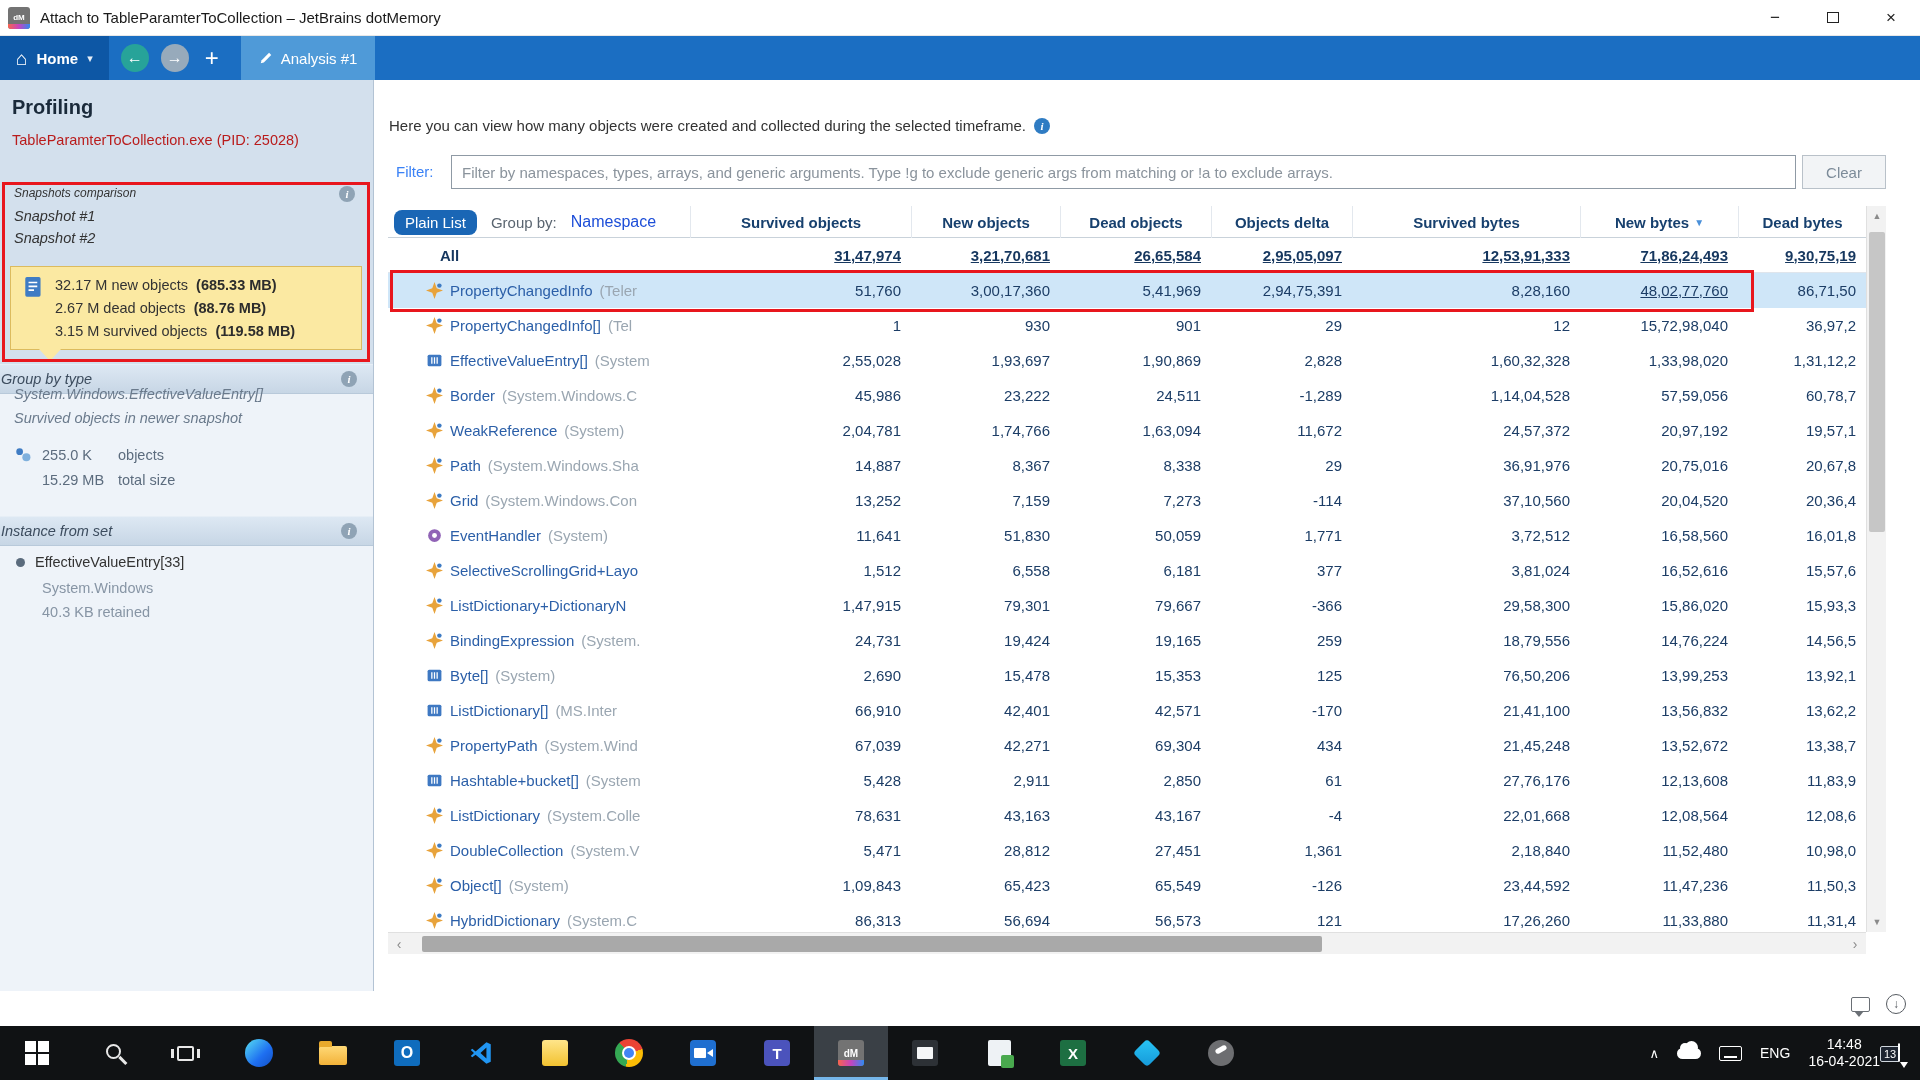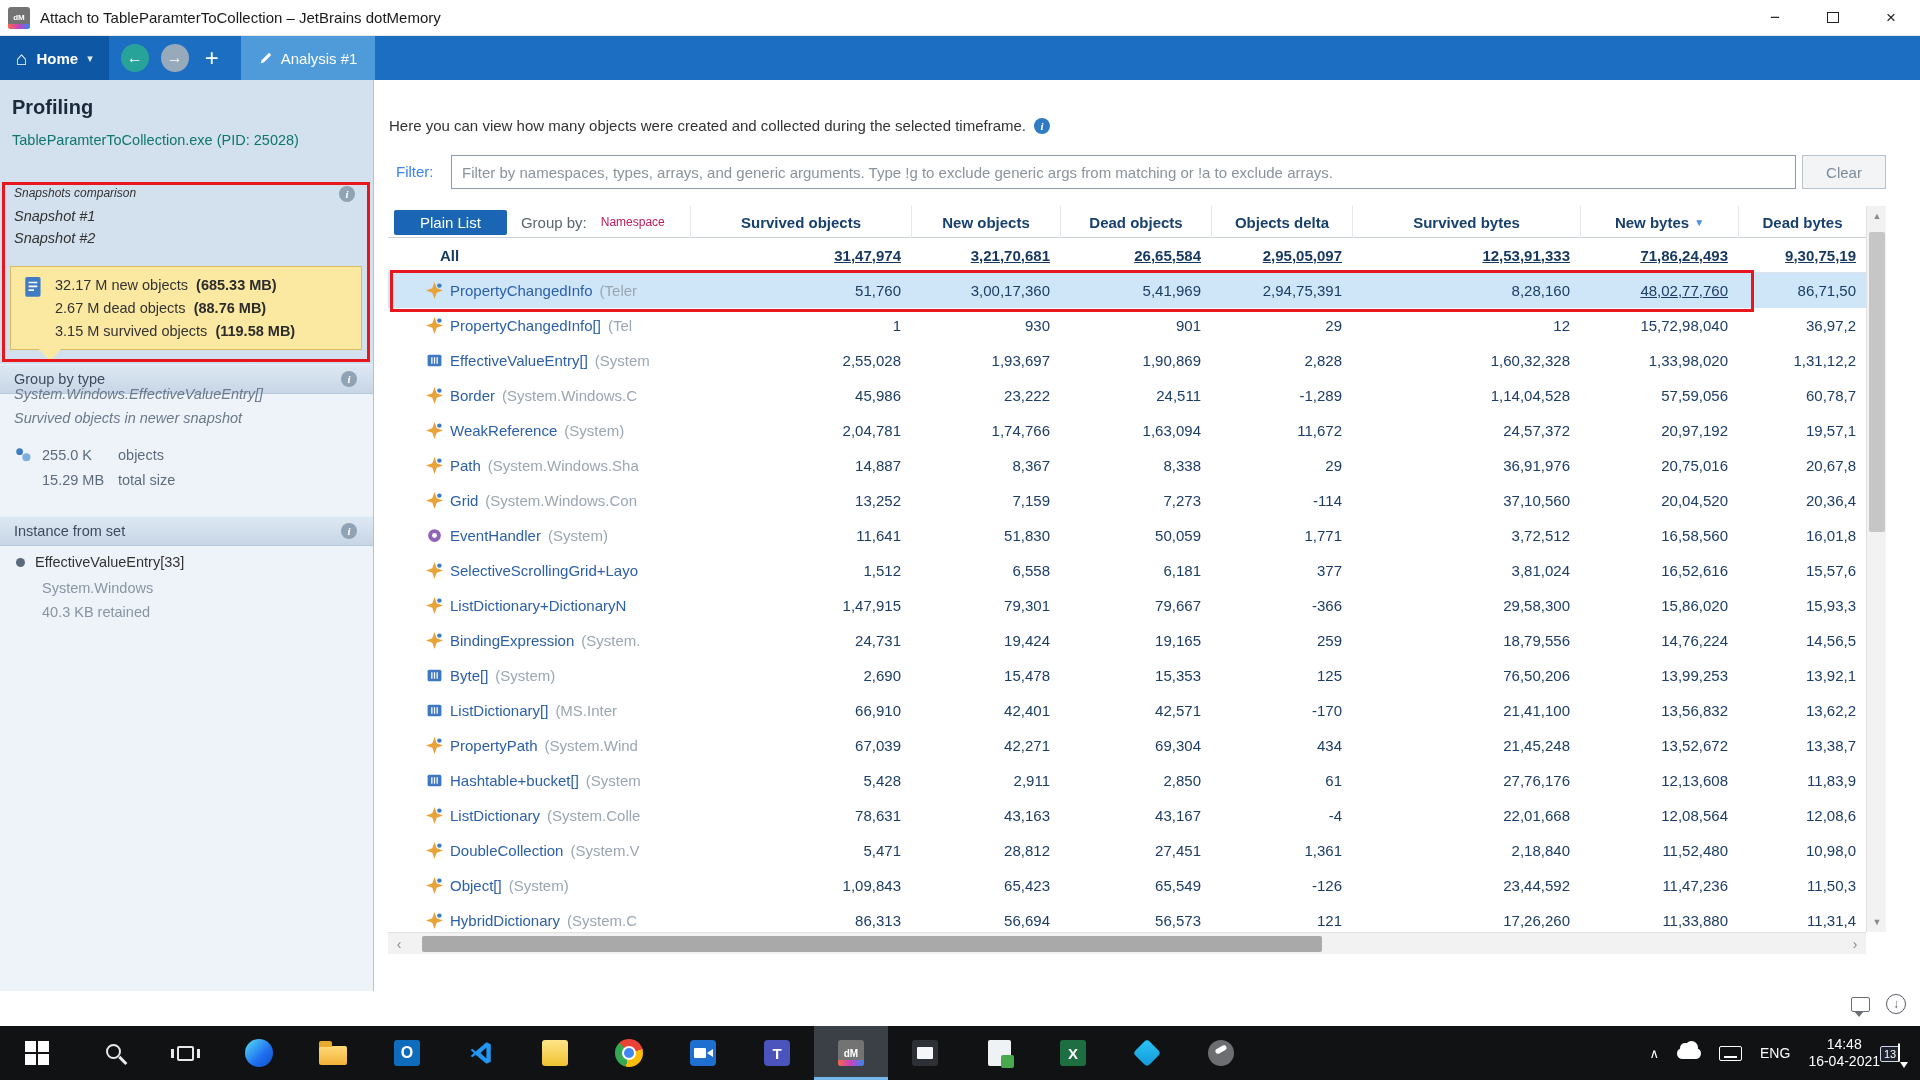--- a/index.html
+++ b/index.html
@@ -28,24 +28,24 @@
 .nav-circle{width:28px;height:28px;border-radius:50%;display:flex;align-items:center;justify-content:center;color:#fff;font-size:16px;cursor:pointer}
 .nav-back{background:#27a399;margin-left:12px}
 .nav-fwd{background:#97aabb;margin-left:12px}
 .nav-plus{color:#fff;font-size:24px;margin-left:16px;cursor:pointer;line-height:1}
 .analysis-tab{height:44px;margin-left:22px;background:#4f9ad8;display:flex;align-items:center;gap:8px;padding:0 18px;color:#fff;font-size:15px;cursor:pointer}
 
 
 .sidebar{position:absolute;top:80px;left:0;width:374px;height:911px;background:#eef3f9;border-right:1px solid #b3c3d4}
 .sb-top{position:absolute;top:0;left:0;right:0;height:284px;background:#d3e0ed}
 .sb-band{position:absolute;left:0;right:0;height:30px;background:linear-gradient(#dde8f3,#c7d6e5);border-top:1px solid #e6eef6;border-bottom:1px solid #b8c9da;display:flex;align-items:center}
-.sb-band .lbl{margin-left:14px;font-size:14.5px;color:#3c4c5e}
+.sb-band .lbl{margin-left:1px;font-style:italic;font-size:14.5px;color:#3c4c5e}
 .sb-band .info{position:absolute;right:16px}
 .sb-title{position:absolute;top:16px;left:12px;font-size:20px;font-weight:700;color:#1a2a3a}
-.sb-pid{position:absolute;top:52px;left:12px;font-size:14.5px;color:#0f766e}
+.sb-pid{position:absolute;top:52px;left:12px;font-size:14.5px;color:#b91c1c}
 .snap-hdr{position:absolute;top:106px;left:14px;font-style:italic;font-size:12px;color:#333}
 .snap-info{position:absolute;top:106px;right:18px}
 .snap-item{position:absolute;left:14px;font-style:italic;font-size:14.5px;color:#333;cursor:pointer}
 .yellow-box{position:absolute;top:186px;left:10px;width:352px;height:84px;background:#fbe9a2;border:1px solid #dcbb5e;padding:7px 8px 6px 44px}
 .yellow-box::after{content:"";position:absolute;left:28px;bottom:-12px;border-left:11px solid transparent;border-right:11px solid transparent;border-top:12px solid #fbe9a2}
 .ybline{font-size:14.5px;color:#333;line-height:23px;white-space:nowrap}
 .ybline b{font-weight:700;color:#2c2c2c}
 .yb-icon{position:absolute;left:12px;top:9px}
 .red-box{position:absolute;border:3px solid #e8161d;pointer-events:none;z-index:40}
 .red-box.sb{top:102px;left:2px;width:368px;height:180px}
@@ -65,23 +65,23 @@
 .filter-input{position:absolute;top:155px;left:451px;width:1345px;height:34px;border:1px solid #8f9aa5;background:#fff;font-family:"Liberation Sans",sans-serif;font-size:15px;padding:0 10px;color:#333}
 .filter-input::placeholder{color:#8a939c}
 .clear-btn{position:absolute;top:155px;left:1802px;width:84px;height:34px;background:#f2f4f6;border:1px solid #b9c1c9;font-size:15px;color:#7c8b99;display:flex;align-items:center;justify-content:center;cursor:pointer}
 
 
 .tablewrap{position:absolute;left:388px;top:206px;width:1478px;height:726px;overflow:hidden;background:#fff}
 .thead,.tr{display:grid;grid-template-columns:302px 221px 149px 151px 141px 228px 158px 128px}
 .thead{height:32px;border-bottom:1px solid #c9d2da;align-items:center}
 .th{display:flex;align-items:center;justify-content:center;gap:5px;height:32px;border-left:1px solid #e3e8ee;color:#17406e;font-weight:700;font-size:15px;cursor:pointer;white-space:nowrap;overflow:hidden}
 .th-first{display:flex;align-items:center;gap:14px;padding-left:6px;height:32px}
-.pl-tab{background:#1a66b5;color:#fff;padding:4px 26px;border-radius:2px;font-size:15px;cursor:pointer}
+.pl-tab{background:#1a66b5;color:#fff;padding:4px 11px;border-radius:8px;font-size:15px;cursor:pointer}
 .groupby{font-size:15px;color:#5a6570}
-.nslabel{font-size:12px;color:#be185d;cursor:pointer}
+.nslabel{font-size:16px;color:#1d4ed8;cursor:pointer}
 .sort{color:#4a90d9;font-size:10px}
 .tr{height:35px;align-items:center}
 .tr.allrow{font-weight:700;height:35px}
 .tr.allrow .allname{padding-left:52px;font-size:15px;color:#16375f}
 .tr.allrow .num{font-weight:700;color:#16375f;text-decoration:underline}
 .tr.sel{background:#cfe6f8}
 .td{overflow:hidden;white-space:nowrap}
 .num{text-align:right;padding-right:10px;font-size:15px;color:#1c3d66}
 .num.link{text-decoration:underline;cursor:pointer}
 .namecell{display:flex;align-items:flex-end;gap:7px;padding-left:38px;font-size:15px}

